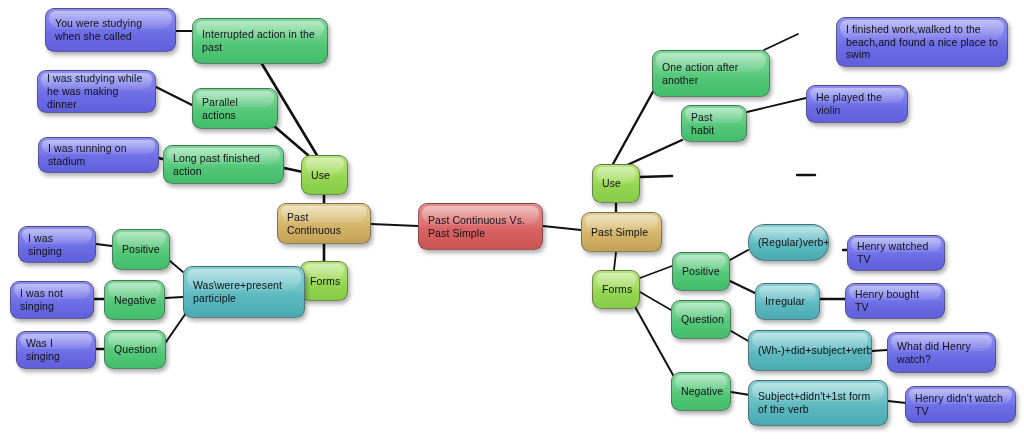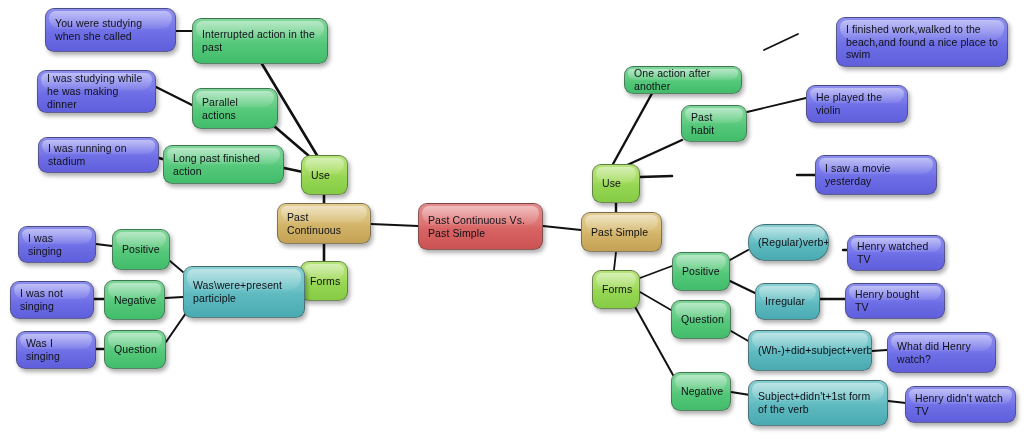--- a/index.html
+++ b/index.html
@@ -152,34 +152,31 @@
     </div>
     <div class="node n-lgreen" style="left: 592px; top: 164px; width: 48px; height: 39px;">
       <span class="txt">Use</span>
     </div>
     <div class="node n-gold" style="left: 581px; top: 212px; width: 81px; height: 40px;">
       <span class="txt">Past Simple</span>
     </div>
     <div class="node n-lgreen" style="left: 592px; top: 270px; width: 48px; height: 39px;">
       <span class="txt">Forms</span>
     </div>
-    <div class="node n-green" style="left: 624px; top: 50px; width: 118px; height: 28px; margin-top: 16px;">
+    <div class="node n-green" style="left: 652px; top: 50px; width: 118px; height: 47px;">
       <span class="txt">One action after another</span>
     </div>
     <div class="node n-blue" style="left: 836px; top: 17px; width: 172px; height: 50px;">
       <span class="txt">I finished work,walked to the beach,and found a nice place to swim</span>
     </div>
     <div class="node n-green" style="left: 681px; top: 105px; width: 66px; height: 37px;">
       <span class="txt">Past habit</span>
     </div>
     <div class="node n-blue" style="left: 806px; top: 85px; width: 102px; height: 38px;">
       <span class="txt">He played the violin</span>
-    </div>
-    <div class="node n-blue" style="left: 815px; top: 155px; width: 122px; height: 40px;">
-      <span class="txt">I saw a movie yesterday</span>
     </div>
     <div class="node n-green" style="left: 672px; top: 252px; width: 58px; height: 39px;">
       <span class="txt">Positive</span>
     </div>
     <div class="node n-teal" style="left: 748px; top: 224px; width: 81px; height: 37px; border-radius: 17px;">
       <span class="txt">(Regular)verb+ed</span>
     </div>
     <div class="node n-blue" style="left: 847px; top: 235px; width: 98px; height: 36px;">
       <span class="txt">Henry watched TV</span>
     </div>

